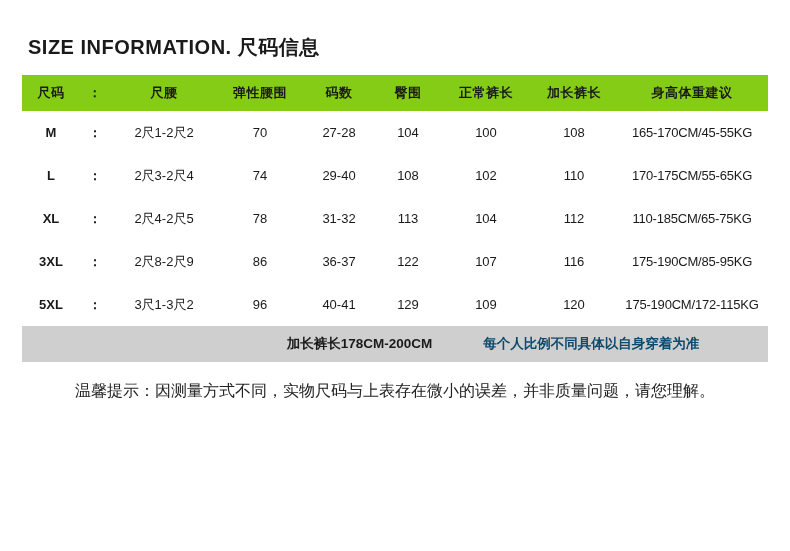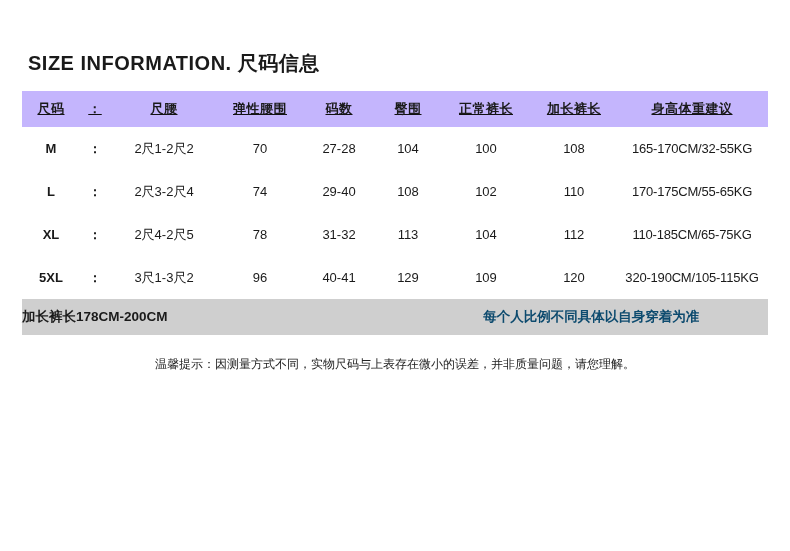--- a/index.html
+++ b/index.html
@@ -12,21 +12,21 @@
     height: 551px;
     font-family: "Liberation Sans", "DejaVu Sans", sans-serif;
     color: #111111;
     overflow: hidden;
   }
   .page {
     position: relative;
     width: 790px;
     height: 551px;
     box-sizing: border-box;
-    padding: 42px 22px 0 22px;
+    padding: 26px 22px 0 22px;
   }
   .title {
     font-size: 20px;
     font-weight: bold;
     letter-spacing: 0.5px;
     color: #1a1a1a;
     padding: 8px 2px 14px 6px;
     white-space: nowrap;
   }
   table.size-table {
@@ -36,22 +36,21 @@
   }
   table.size-table th,
   table.size-table td {
     text-align: center;
     vertical-align: middle;
     font-size: 13px;
     color: #1a1a1a;
     border: none;
   }
   thead tr.header-row {
-    background: #c4b5fd;
-    text-decoration: underline;
+    background: #84cc16;
   }
   thead th {
     height: 34px;
     font-weight: bold;
     font-size: 13.5px;
     letter-spacing: 0.5px;
   }
   tbody tr {
     height: 43px;
   }
@@ -77,41 +76,41 @@
   .footer-bar {
     width: 746px;
     background: #cfcfcf;
     height: 36px;
     display: flex;
     align-items: center;
     box-sizing: border-box;
   }
   .footer-left {
     flex: 0 0 55%;
-    text-align: left;
+    text-align: right;
     font-size: 13.5px;
     font-weight: bold;
     color: #1a1a1a;
   }
   .footer-right {
     flex: 0 0 45%;
     text-align: center;
     font-size: 13.5px;
     font-weight: bold;
     color: #0c4a6e;
     padding-right: 18px;
     box-sizing: border-box;
   }
   .notes {
     width: 746px;
     margin-top: 18px;
     text-align: center;
   }
   .notes .note-line {
-    font-size: 12px;
+    font-size: 16px;
     color: #222222;
     line-height: 22px;
   }
   .col-size   { width: 58px; }
   .col-colon  { width: 30px; }
   .col-waist  { width: 108px; }
   .col-elastic{ width: 84px; }
   .col-code   { width: 74px; }
   .col-hip    { width: 64px; }
   .col-normal { width: 92px; }
@@ -153,21 +152,21 @@
     <tbody>
       <tr>
         <td class="c-size">M</td>
         <td class="c-colon">：</td>
         <td class="c-waist">2尺1-2尺2</td>
         <td>70</td>
         <td>27-28</td>
         <td>104</td>
         <td>100</td>
         <td>108</td>
-        <td class="c-advice">165-170CM/32-55KG</td>
+        <td class="c-advice">165-170CM/45-55KG</td>
       </tr>
       <tr>
         <td class="c-size">L</td>
         <td class="c-colon">：</td>
         <td class="c-waist">2尺3-2尺4</td>
         <td>74</td>
         <td>29-40</td>
         <td>108</td>
         <td>102</td>
         <td>110</td>
@@ -178,29 +177,40 @@
         <td class="c-colon">：</td>
         <td class="c-waist">2尺4-2尺5</td>
         <td>78</td>
         <td>31-32</td>
         <td>113</td>
         <td>104</td>
         <td>112</td>
         <td class="c-advice">110-185CM/65-75KG</td>
       </tr>
       <tr>
+        <td class="c-size">3XL</td>
+        <td class="c-colon">：</td>
+        <td class="c-waist">2尺8-2尺9</td>
+        <td>86</td>
+        <td>36-37</td>
+        <td>122</td>
+        <td>107</td>
+        <td>116</td>
+        <td class="c-advice">175-190CM/85-95KG</td>
+      </tr>
+      <tr>
         <td class="c-size">5XL</td>
         <td class="c-colon">：</td>
         <td class="c-waist">3尺1-3尺2</td>
         <td>96</td>
         <td>40-41</td>
         <td>129</td>
         <td>109</td>
         <td>120</td>
-        <td class="c-advice">320-190CM/105-115KG</td>
+        <td class="c-advice">175-190CM/172-115KG</td>
       </tr>
     </tbody>
   </table>
 
   <div class="footer-bar">
     <div class="footer-left">加长裤长178CM-200CM</div>
     <div class="footer-right">每个人比例不同具体以自身穿着为准</div>
   </div>
 
   <div class="notes">

